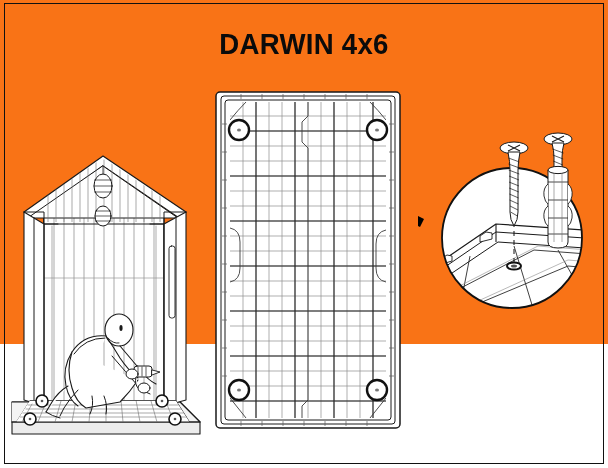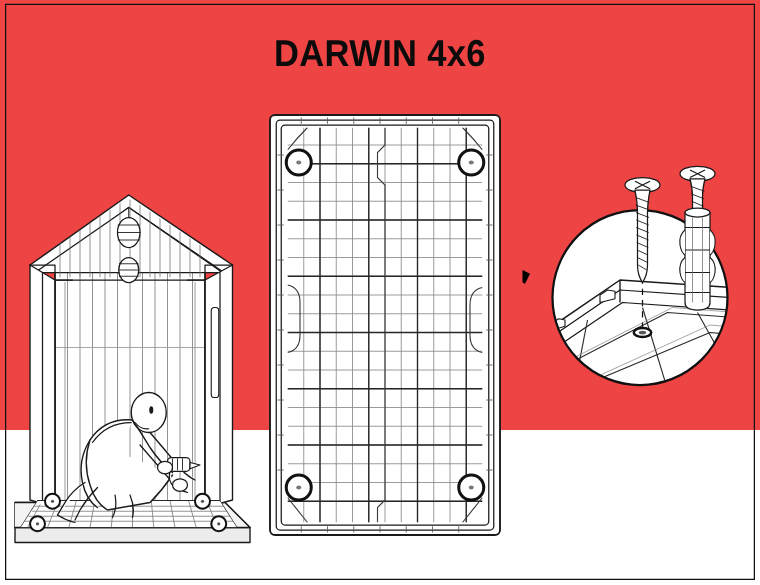--- a/index.html
+++ b/index.html
@@ -10,21 +10,21 @@
   body {
     width: 608px;
     height: 468px;
     font-family: "Liberation Sans", sans-serif;
     overflow: hidden;
   }
   #page {
     position: relative;
     width: 608px;
     height: 344px;
-    background: #ef4444;
+    background: #f97316;
     box-sizing: border-box;
   }
   #page-frame {
     position: absolute;
     left: 4px;
     top: 3px;
     width: 600px;
     height: 461px;
     border: 1.4px solid #111111;
     box-sizing: border-box;

